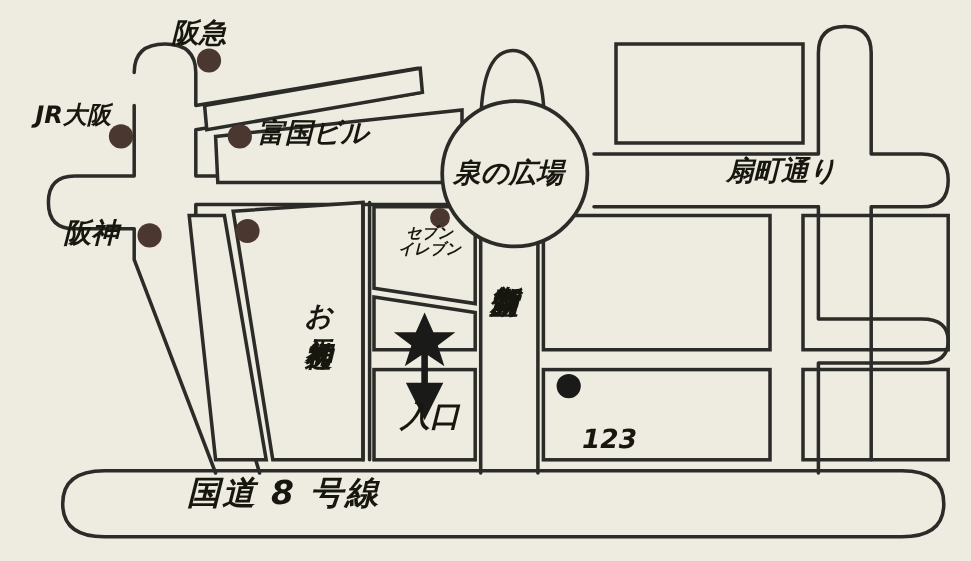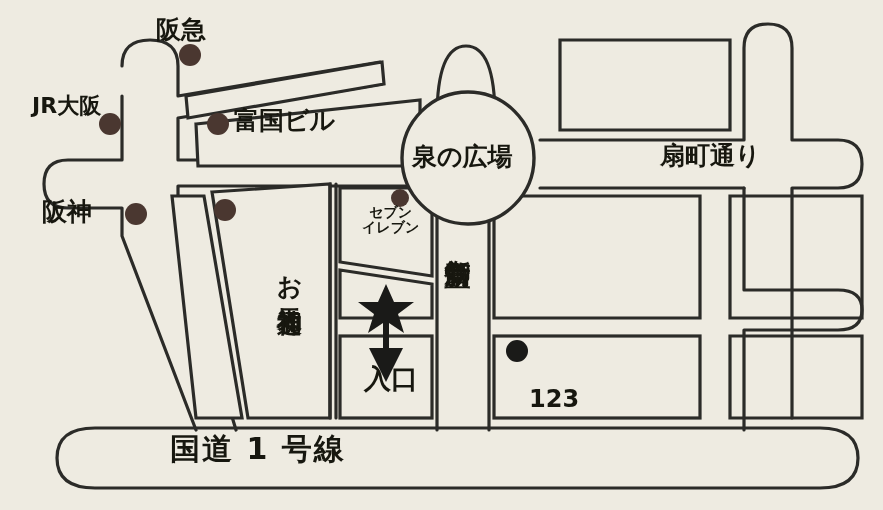--- a/index.html
+++ b/index.html
@@ -10,20 +10,21 @@
   }
   body {
     font-family: "DejaVu Sans", "Liberation Sans", sans-serif;
   }
   #map-root {
     position: relative;
     width: 883px;
     height: 510px;
     overflow: hidden;
     background: #fdba74;
+    font-style: italic;
   }
   #map-svg {
     position: absolute;
     left: 0;
     top: 0;
     width: 883px;
     height: 510px;
     display: block;
   }
   .road-fill { fill: #eeebe1; }
@@ -56,21 +57,21 @@
   .htext {
     position: absolute;
     color: #17170f;
     font-family: "DejaVu Sans", "Liberation Sans", sans-serif;
     font-weight: 700;
     white-space: nowrap;
     line-height: 1.1;
   }
   .t-hankyu   { left: 156px; top: 16px;  font-size: 25px; }
   .t-jr       { left: 12px;  top: 94px;  font-size: 22px; margin-left: 20px; }
-  .t-hanshin  { left: 42px;  top: 198px; font-size: 25px; }
+  .t-hanshin  { left: 58px;  top: 198px; font-size: 25px; }
   .t-fukoku   { left: 234px; top: 107px; font-size: 25px; }
   .t-sonezaki { left: 234px; top: 189px; font-size: 25px; }
   .t-izumi    { left: 412px; top: 143px; font-size: 25px; }
   .t-ogimachi { left: 660px; top: 142px; font-size: 25px; }
   .t-seven    { left: 362px; top: 205px; font-size: 14px; text-align: center; }
   .t-123      { left: 529px; top: 340px; font-size: 24px; margin-top: 46px; }
   .t-pachi    { left: 529px; top: 367px; font-size: 24px; }
   .t-iriguchi { left: 364px; top: 364px; font-size: 27px; }
   .t-kokudo   { left: 170px; top: 432px; font-size: 30px; letter-spacing: 2px; }
   .t-ohatsu   { left: 277px; top: 258px; font-size: 25px; }
@@ -164,19 +165,19 @@
   <div class="htext t-seven">
     <div>セブン</div>
     <div>イレブン</div>
   </div>
 
   <div class="htext t-123">123</div>
 
 
   <div class="htext t-iriguchi">入口</div>
 
-  <div class="htext t-kokudo">国道 1 号線</div>
+  <div class="htext t-kokudo">国道 8 号線</div>
 
   <div class="vtext t-ohatsu">お初天神通</div>
 
   <div class="vtext t-midosuji">新御堂筋</div>
 
 </div>
 
 </body></html>

